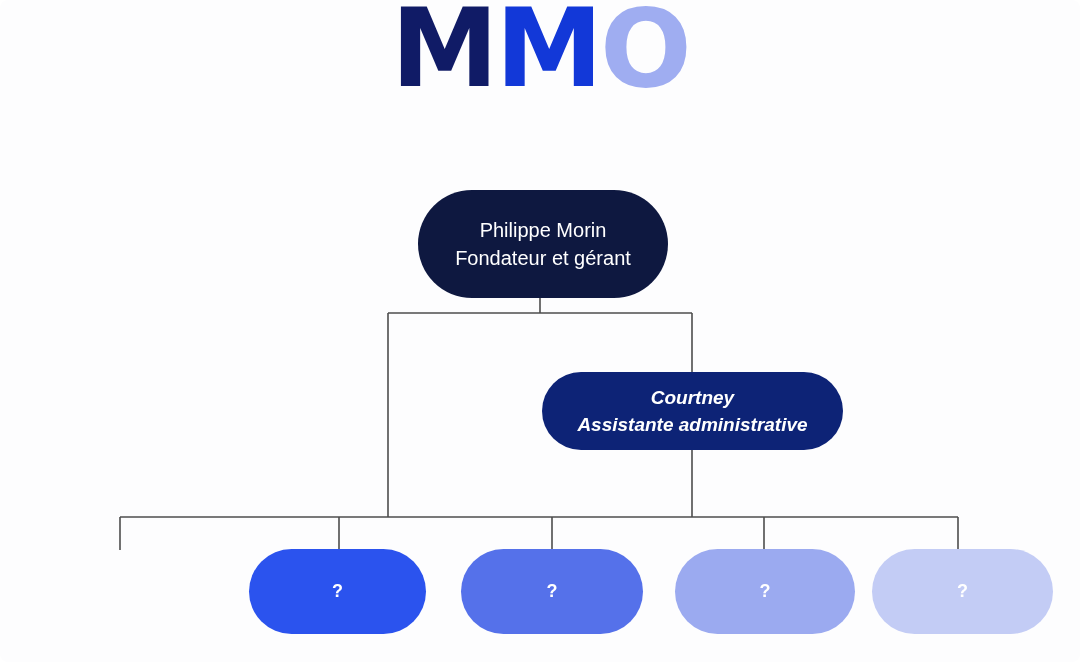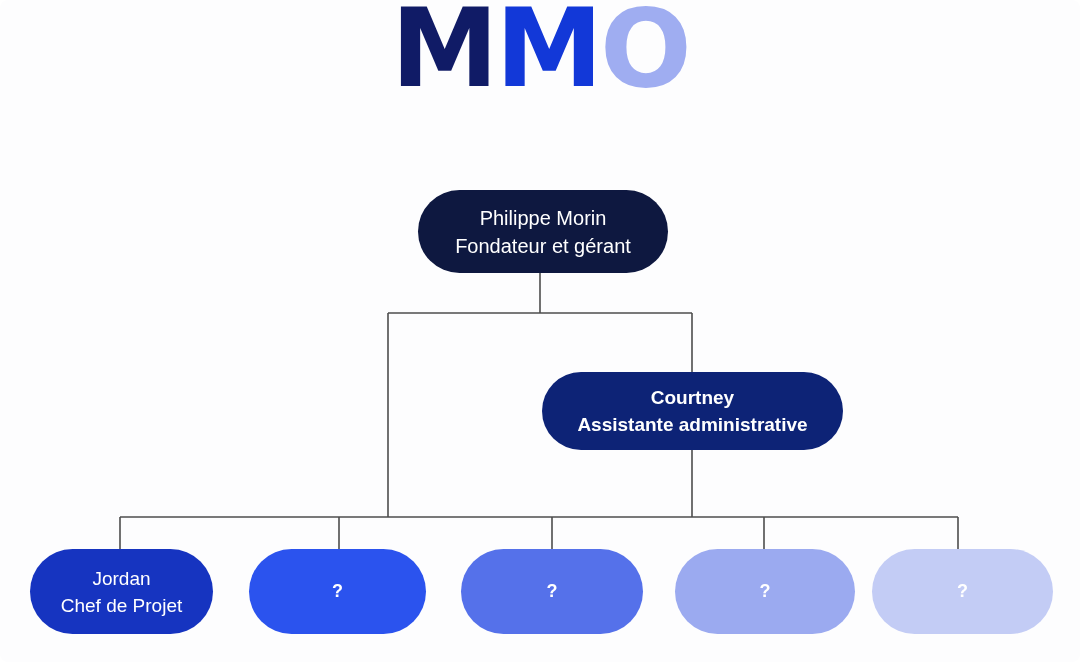--- a/index.html
+++ b/index.html
@@ -53,21 +53,21 @@
     color: #ffffff;
     display: flex;
     align-items: center;
     justify-content: center;
     text-align: center;
     white-space: pre-line;
     box-sizing: border-box;
   }
   .node-root {
     left: 418px; top: 190px;
-    width: 250px; height: 83px;
+    width: 250px; height: 108px;
     font-size: 20px;
     font-weight: 500;
     line-height: 28px;
   }
   .node-assistant {
     left: 542px; top: 372px;
     width: 301px; height: 78px;
     font-size: 19px;
     font-weight: 700;
     line-height: 27px;
@@ -102,25 +102,23 @@
     <path d="M120,517 L120,550"></path>
     <path d="M339,517 L339,550"></path>
     <path d="M552,517 L552,550"></path>
     <path d="M764,517 L764,550"></path>
     <path d="M958,517 L958,550"></path>
   </svg>
 
   <div class="node node-root" style="background: rgb(14, 24, 64);">Philippe Morin
 Fondateur et gérant</div>
 
-  <div class="node node-assistant" style="background: rgb(13, 35, 118);">Courtney
+  <div class="node node-assistant" style="background: rgb(13, 35, 118); font-style: italic;">Courtney
 Assistante administrative</div>
 
-  <div class="node node-team t0" style="background: rgb(22, 52, 192);">Jordan
-Chef de Projet</div>
 
   <div class="node node-team t1" style="background: rgb(43, 83, 238);">?</div>
 
   <div class="node node-team t2" style="background: rgb(85, 113, 234);">?</div>
 
   <div class="node node-team t3" style="background: rgb(155, 170, 240);">?</div>
 
   <div class="node node-team t4" style="background: rgb(195, 204, 245);">?</div>
 
 </div>

